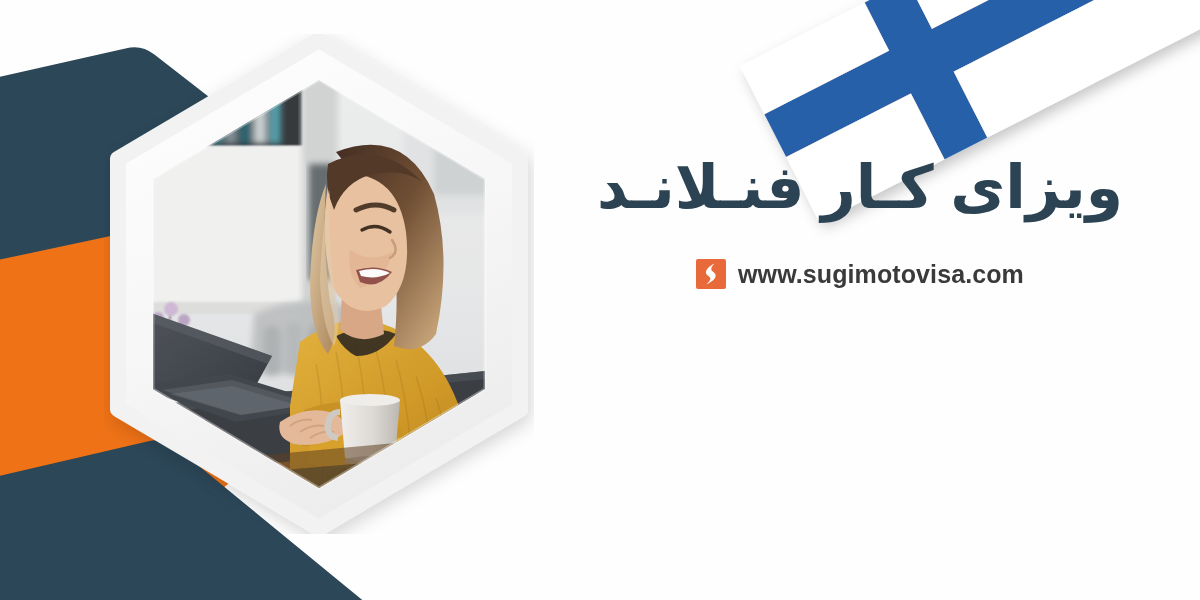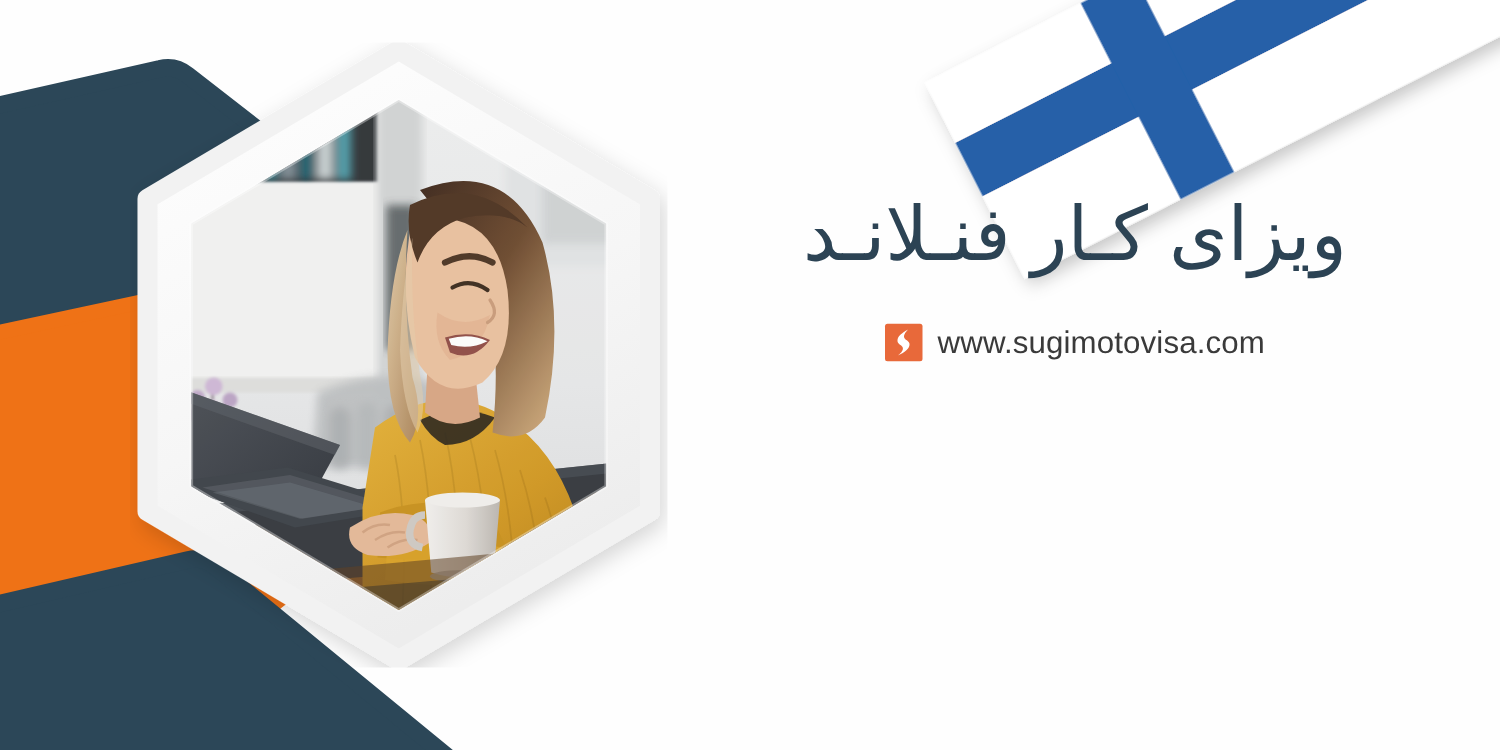--- a/index.html
+++ b/index.html
@@ -43,21 +43,21 @@
     position:absolute;
     left:560px;top:150px;
     width:600px;
     text-align:center;
   }
   .headline{
     margin:0;
     direction:rtl;
     unicode-bidi:bidi-override;
     font-size:60px;
-    font-weight:normal;
+    font-weight:bold;
     color:#2c4354;
     letter-spacing:1px;
     line-height:1.25;
     white-space:nowrap;
   }
   .urlrow{
     margin-top:34px;
     display:flex;
     align-items:center;
     justify-content:center;
@@ -68,21 +68,21 @@
     border-radius:2px;
     display:inline-flex;
     align-items:center;justify-content:center;
     flex:0 0 auto;
   }
   .logo-mark svg{display:block;}
   .url-text{
     font-size:25px;
     color:#3a3a3a;
     letter-spacing:0.1px;
-    font-weight:400;
+    font-weight:700;
     white-space:nowrap;
   }
 </style>
 </head>
 <body>
 
 <div class="banner">
 
   <div class="deco-layer">
     <svg viewBox="0 0 1200 600" xmlns="http://www.w3.org/2000/svg">

